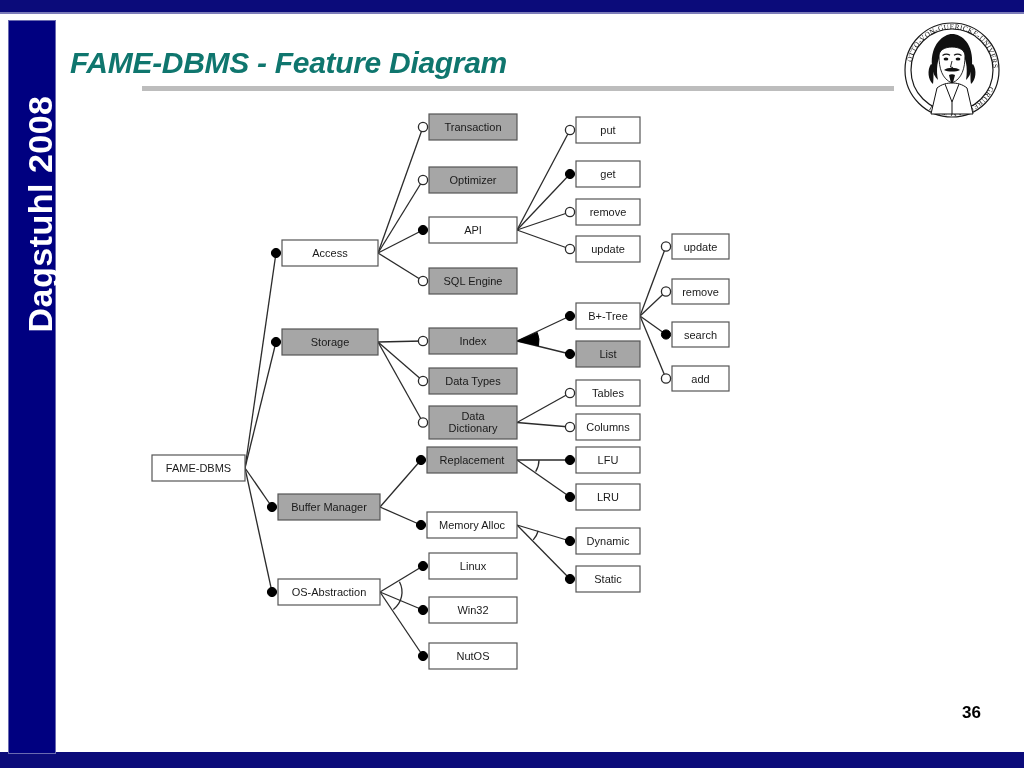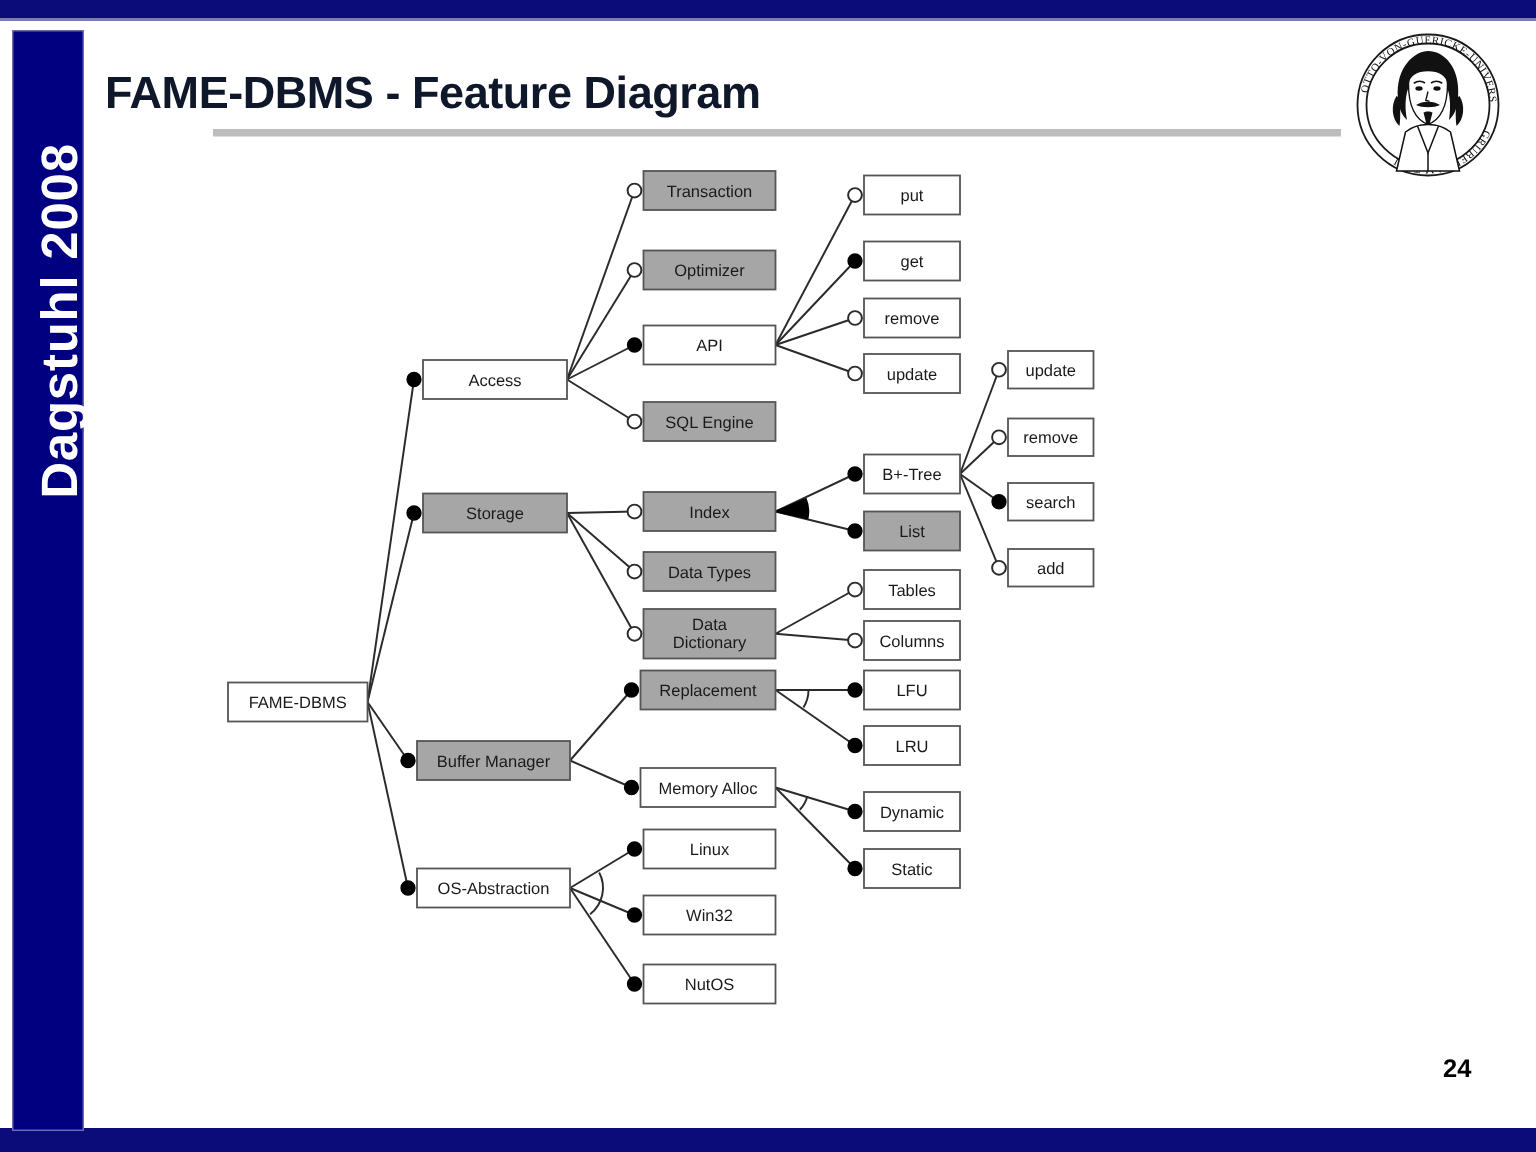--- a/index.html
+++ b/index.html
@@ -21,22 +21,22 @@
   }
   .sidebar-label{
     position:absolute;left:-219px;top:170px;width:500px;height:46px;
     transform:rotate(-90deg);transform-origin:center center;
     color:#ffffff;font-size:34px;font-weight:bold;
     letter-spacing:0.5px;text-align:center;line-height:46px;
     white-space:nowrap;
   }
   .title{
     position:absolute;left:70px;top:46px;
-    font-size:30px;font-weight:bold;color:#0f172a;
-    letter-spacing:-0.3px;white-space:nowrap;
+    font-size:30px;font-weight:bold;color:#0f766e;
+    letter-spacing:-0.3px;white-space:nowrap;font-style:italic;
   }
   .title-rule{
     position:absolute;left:142px;top:86px;width:752px;height:5px;
     background:#bdbdbd;
   }
   .slide-num{
     position:absolute;left:962px;top:703px;
     font-size:17px;font-weight:bold;color:#000000;
   }
   
@@ -63,21 +63,21 @@
   <div class="bar-top-hairline"></div>
   <div class="bar-bottom"></div>
 
   <div class="sidebar">
     <div class="sidebar-label">Dagstuhl 2008</div>
   </div>
 
   <div class="title">FAME-DBMS - Feature Diagram</div>
   <div class="title-rule"></div>
 
-  <div class="slide-num">24</div>
+  <div class="slide-num">36</div>
 
   <svg class="logo" viewBox="0 0 104 104">
     <defs>
       <path id="seal-top" d="M 52 52 m -41 0 a 41 41 0 1 1 82 0" fill="none"></path>
       <path id="seal-bot" d="M 52 52 m 41 0 a 41 41 0 1 1 -82 0" fill="none"></path>
     </defs>
     <circle cx="52" cy="52" r="47" fill="#ffffff" stroke="#1a1a1a" stroke-width="1.2"></circle>
     <circle cx="52" cy="52" r="41" fill="#ffffff" stroke="#1a1a1a" stroke-width="1.2"></circle>
     <text font-size="7.2" font-family="'Liberation Serif','DejaVu Serif',serif" fill="#111" letter-spacing="0.4">
       <textPath href="#seal-top" startOffset="6%">OTTO-VON-GUERICKE-UNIVERS</textPath>

